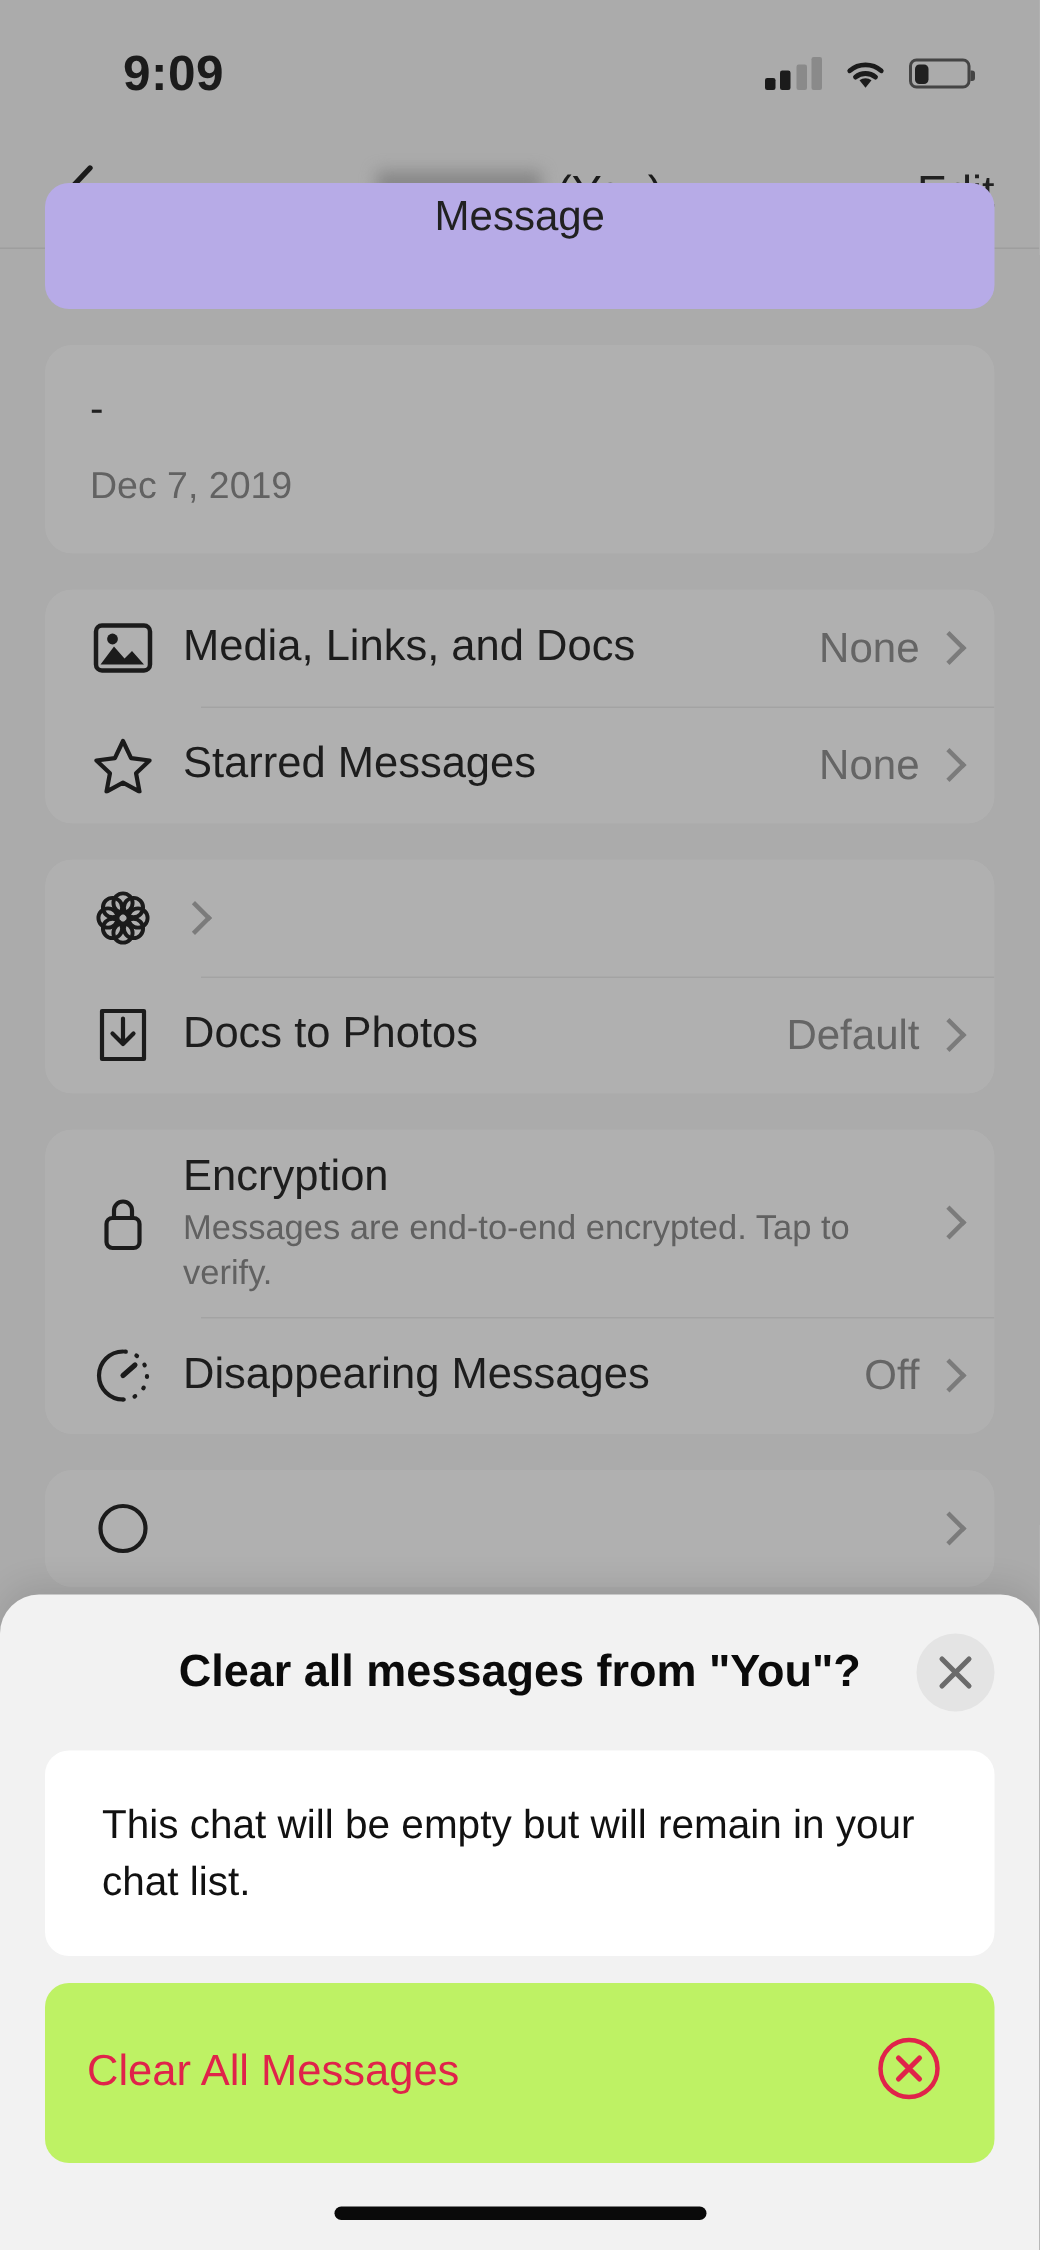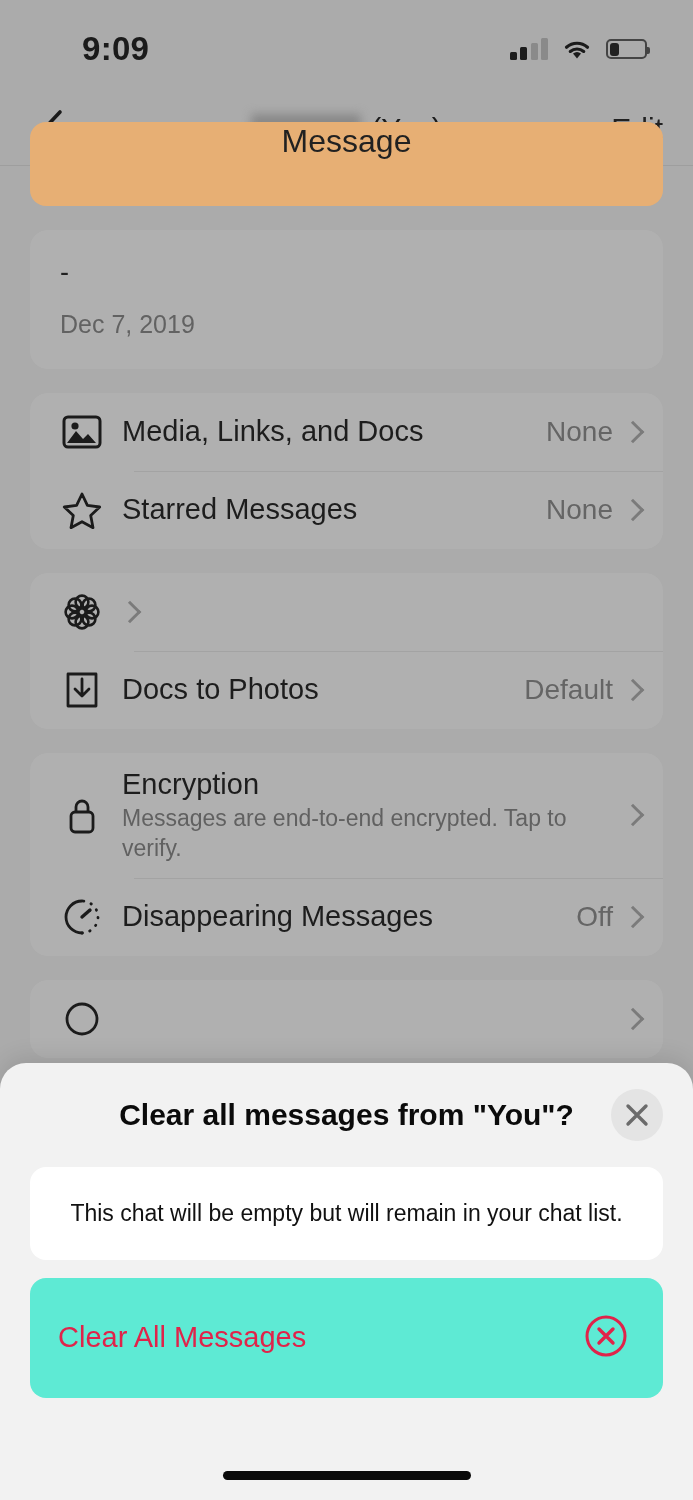--- a/index.html
+++ b/index.html
@@ -58,23 +58,23 @@
     background:#8c8c8c; filter:blur(5px); border-radius:3px;
     margin-right:10px; vertical-align:middle;
   }
   .nav-edit { margin-left:auto; font-size:30px; color:#111; }
 
   
   .content { position:absolute; left:0; right:0; top:166px; bottom:0; }
 
   .actionrow { display:flex; gap:20px; padding:0 30px; margin-top:-44px; }
   .actioncard {
-    flex:1; height:84px; background:#fdba74; border-radius:16px;
+    flex:1; height:84px; background:#c4b5fd; border-radius:16px;
     display:flex; align-items:flex-end; justify-content:center;
-    padding-bottom:46px; font-size:32px; color:#111;
+    padding-bottom:46px; font-size:28px; color:#111;
   }
 
   .card {
     margin:24px 30px 0; background:#bcbcbc; border-radius:18px;
     overflow:hidden;
   }
   .datecard { padding:28px 30px 30px; }
   .datecard .dash { font-size:27px; color:#111; line-height:1.1; letter-spacing:1px;}
   .datecard .date { font-size:25px; color:#5f5f5f; margin-top:22px; }
 
@@ -115,24 +115,24 @@
   .sheet-head {
     height:104px; display:flex; align-items:center; justify-content:center; position:relative;
   }
   .sheet-title { font-size:30px; font-weight:700; color:#0b0b0b; text-align:center; }
   .sheet-close {
     position:absolute; right:0; top:26px; width:52px; height:52px; border-radius:50%;
     background:#e4e4e4; display:flex; align-items:center; justify-content:center;
   }
   .sheet-card {
     background:#fff; border-radius:16px; padding:30px 38px;
-    text-align:center; font-size:23px; color:#111; line-height:1.42;
+    font-size:27px; color:#111; line-height:1.42;
   }
   .sheet-action {
-    margin-top:18px; background:#5eead4; border-radius:16px; height:120px;
+    margin-top:18px; background:#bef264; border-radius:16px; height:120px;
     display:flex; align-items:center; justify-content:space-between; padding:0 34px 0 28px;
   }
   .sheet-action .lbl { font-size:29px; }
   .home-ind {
     position:absolute; left:50%; transform:translateX(-50%); bottom:20px;
     width:248px; height:9px; border-radius:5px; background:#0a0a0a;
   }
 </style>
 </head>
 <body>

